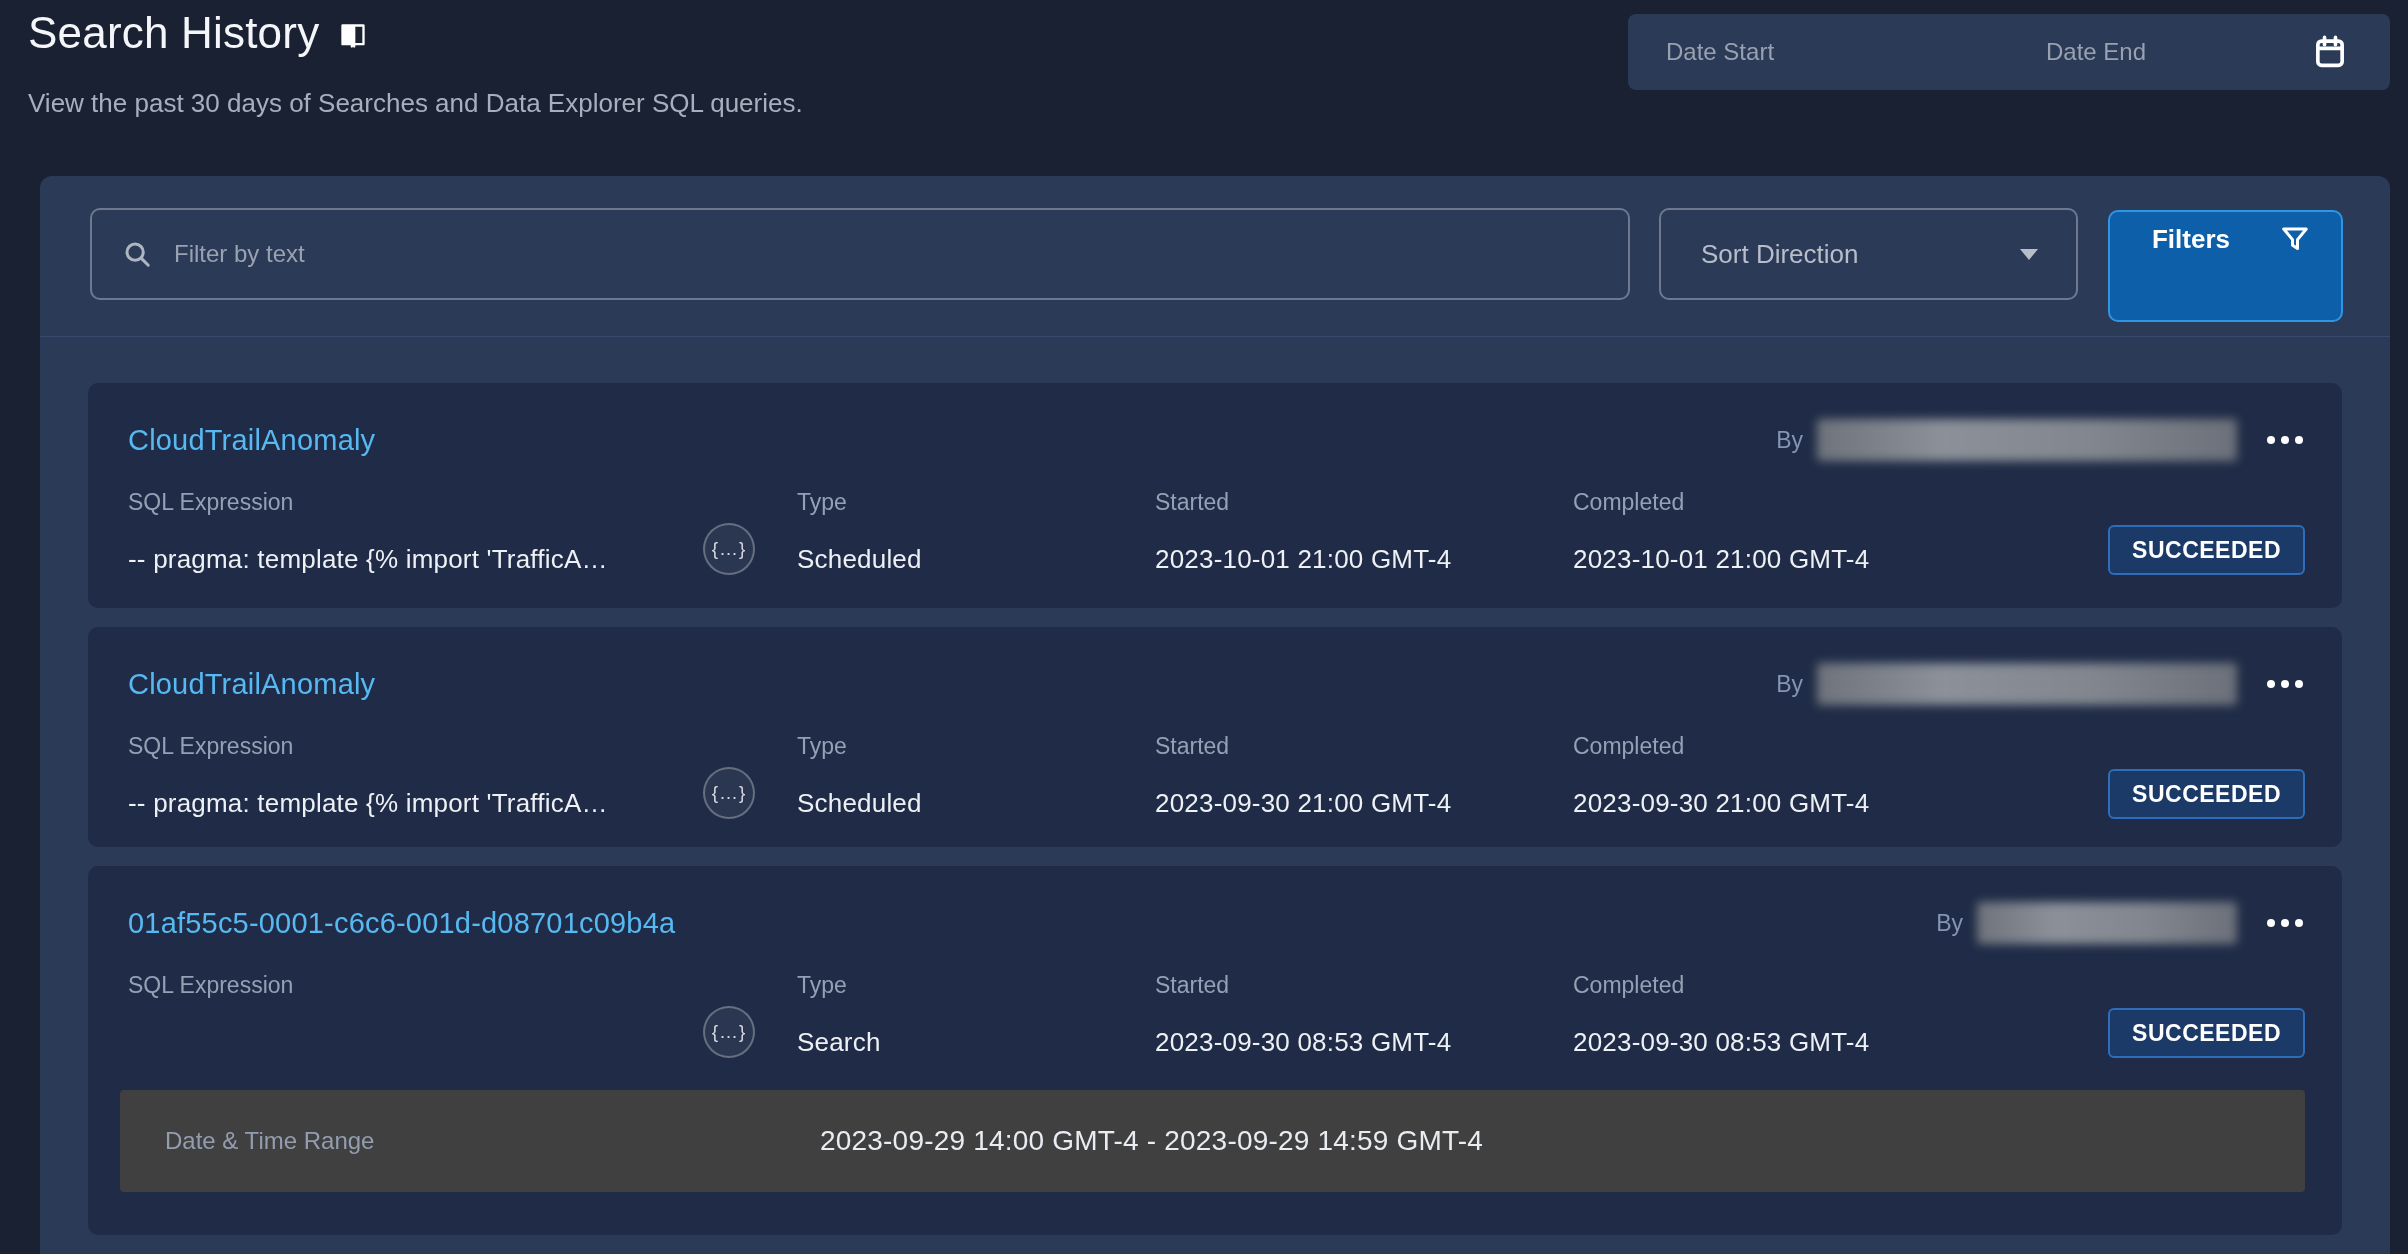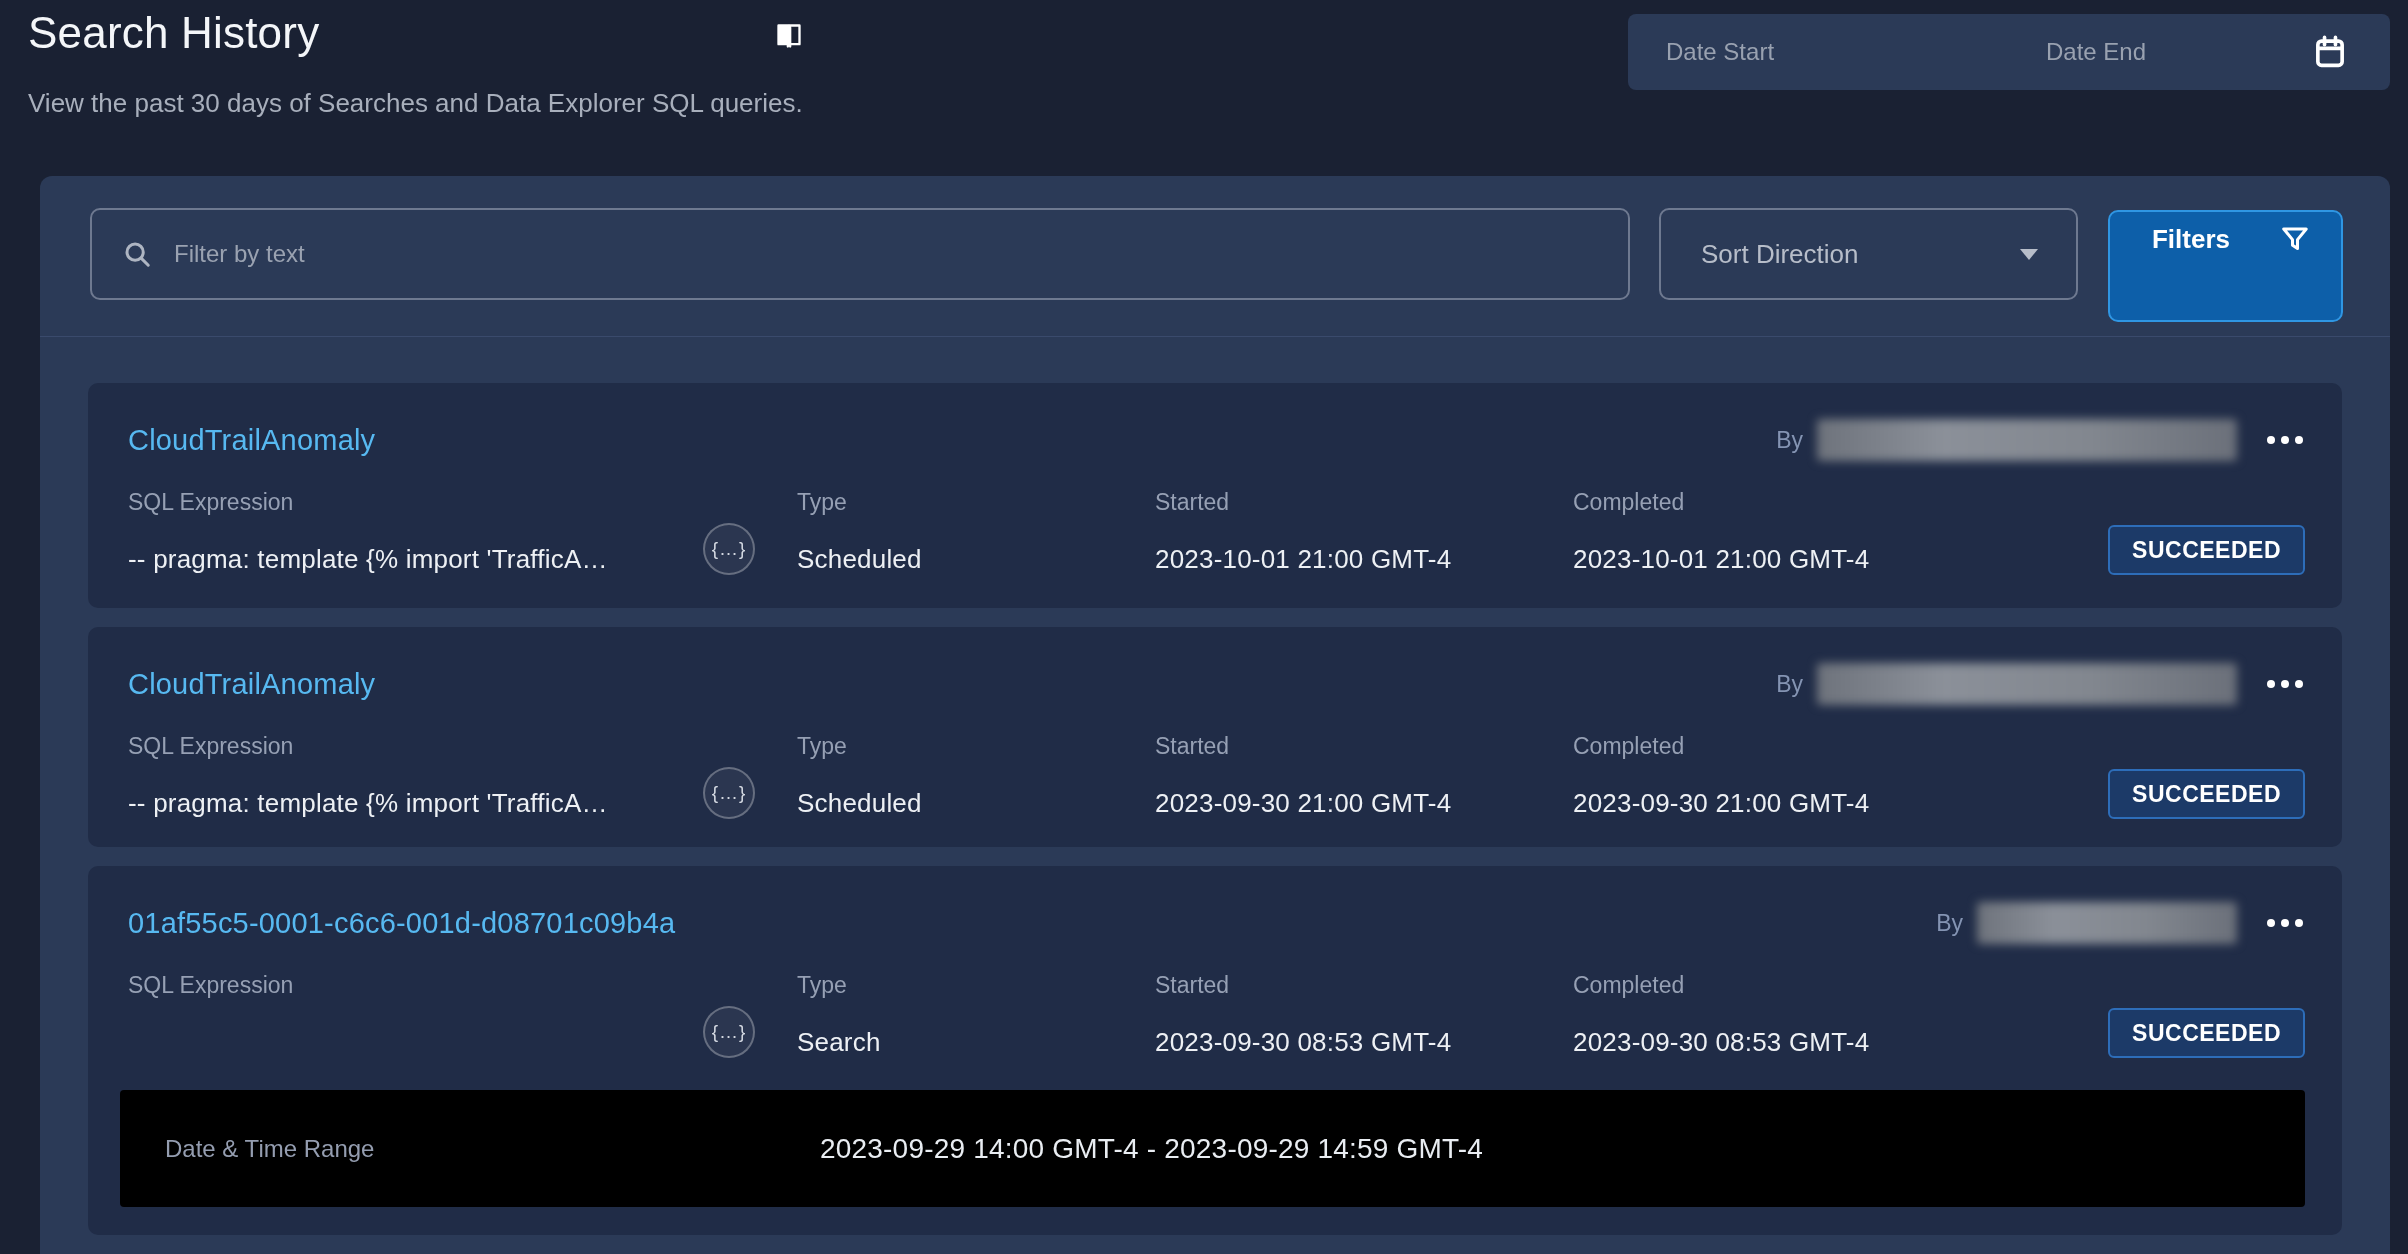--- a/index.html
+++ b/index.html
@@ -6,21 +6,21 @@
   html,body { width:2408px; height:1254px; overflow:hidden; }
   body {
     background:#1a2133;
     font-family:"Liberation Sans", sans-serif;
     color:#eef1f6;
     position:relative;
   }
 
   
   .page-header { position:absolute; left:28px; top:8px; }
-  .title-row { display:flex; align-items:center; gap:20px;justify-content:space-between; }
+  .title-row { display:flex; align-items:center; gap:20px; }
   .page-title { font-size:44px; font-weight:500; color:#f4f6f9; letter-spacing:.2px; }
   .book-ic { margin-top:6px; }
   .page-subtitle { margin-top:30px; font-size:26px; color:#a8afbc; font-weight:400; }
 
   
   .date-picker {
     position:absolute; left:1628px; top:14px; width:762px; height:76px;
     background:#2b3a57; border-radius:8px;
     display:flex; align-items:center;
   }
@@ -120,22 +120,22 @@
   }
 
   .status-badge {
     position:absolute; right:0; top:36px; height:50px;
     background:#1c3a68; border:2px solid #2d6db9; border-radius:6px;
     display:flex; align-items:center; padding:0 22px;
     font-size:23px; font-weight:700; color:#ffffff; letter-spacing:.5px;
   }
 
   .range-row {
-    position:absolute; left:32px; right:37px; top:224px; height:117px;
-    background:#000000; border-radius:4px;
+    position:absolute; left:32px; right:37px; top:224px; height:102px;
+    background:#404040; border-radius:4px;
     display:flex; align-items:center;
   }
   .range-label { margin-left:45px; width:655px; font-size:24px; color:#949db0; }
   .range-value { font-size:28px; color:#e9edf2; letter-spacing:.2px; }
 
   svg { display:block; }
 </style>
 </head>
 <body>
 

